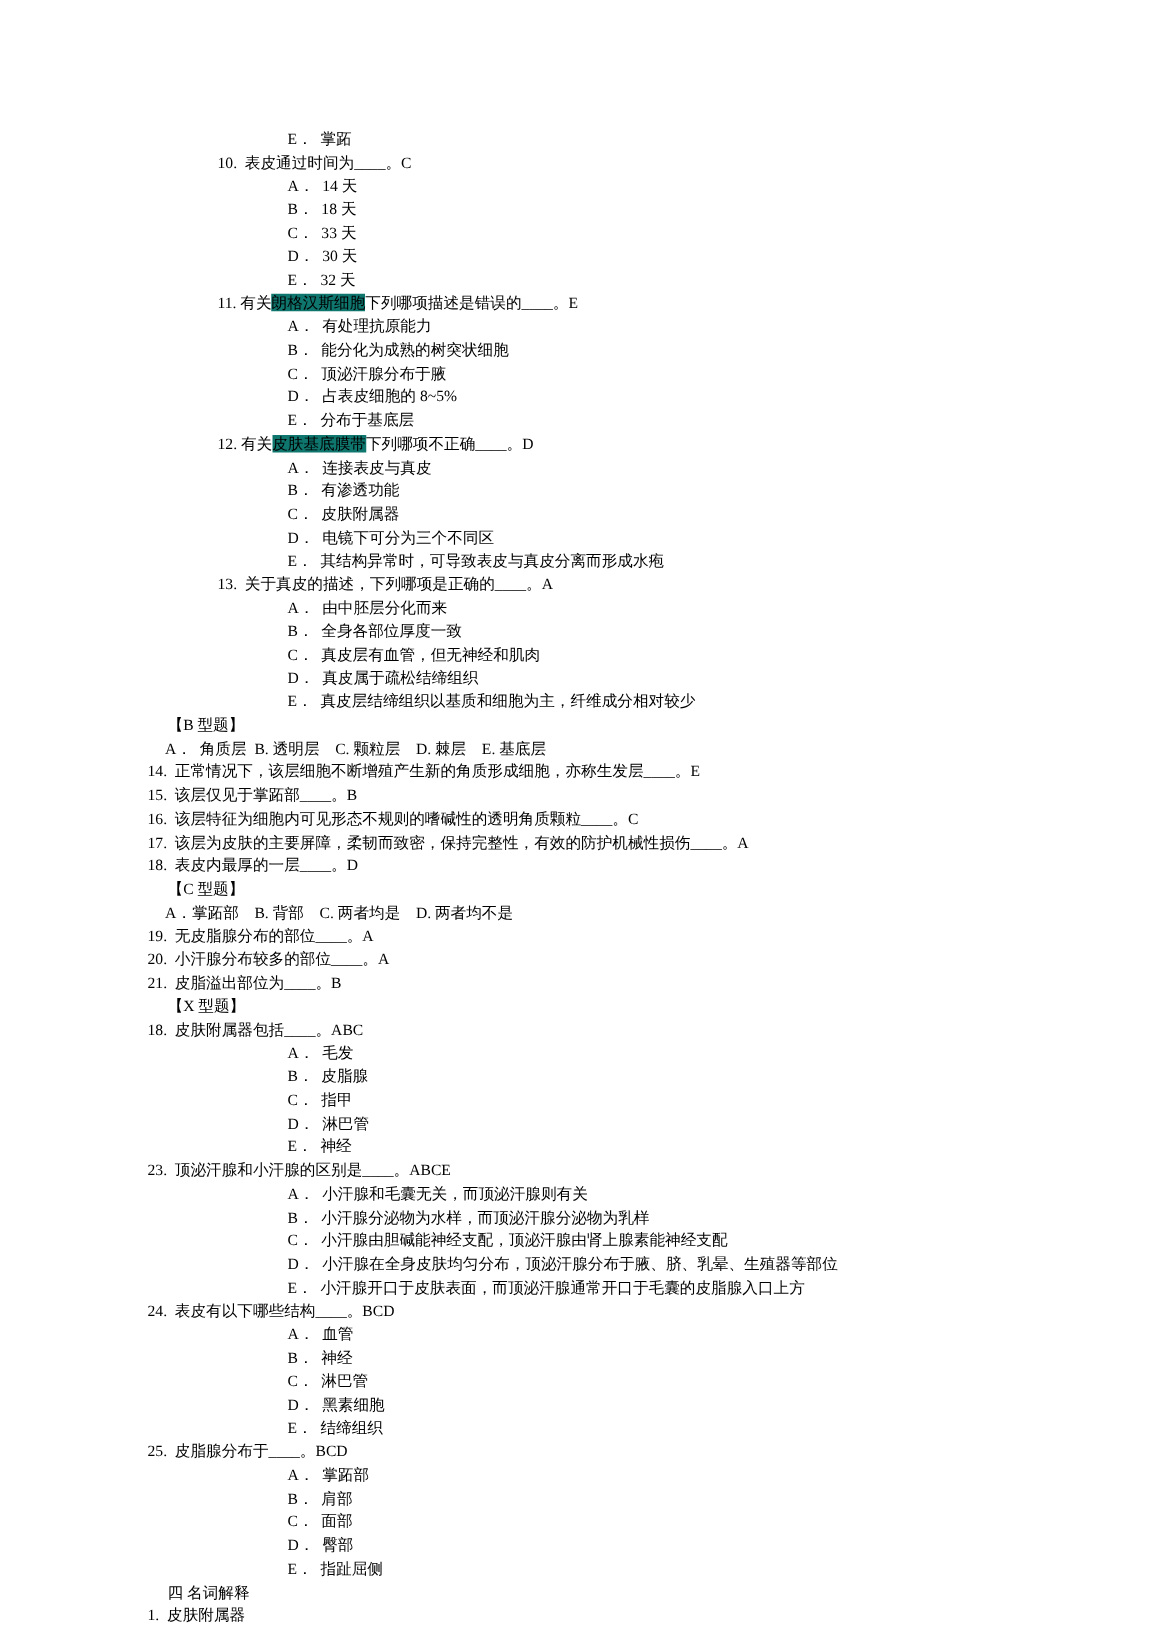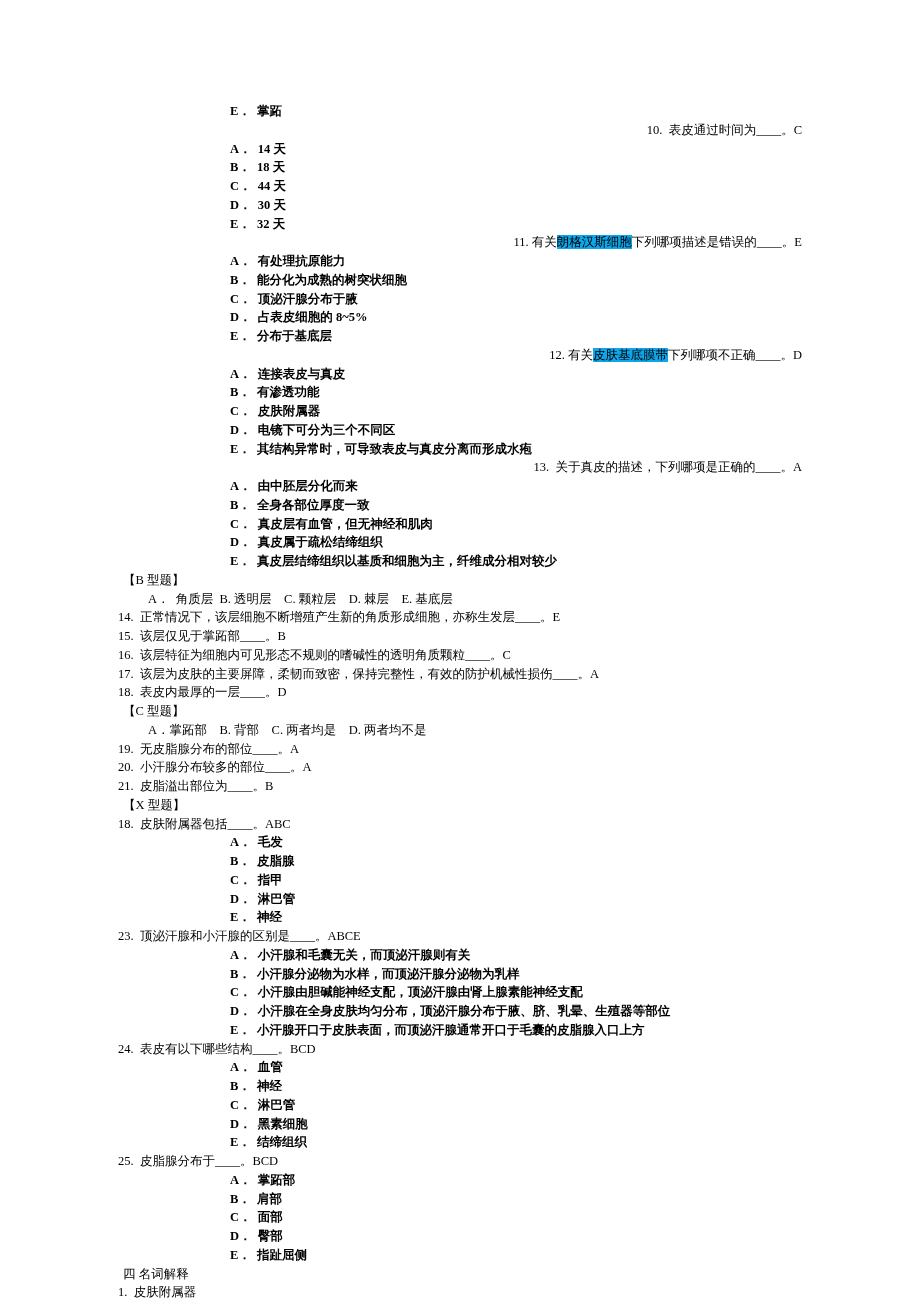--- a/index.html
+++ b/index.html
@@ -6,37 +6,37 @@
     font-family: "SimSun", "宋体", serif;
     font-size: 12.5px;
     line-height: 1.5;
     color: #000;
     background: #fff;
     margin: 0;
     padding: 102px 118px 60px 118px;
     width: 920px;
     box-sizing: border-box;
   }
-  .ind1 { margin-left: 56px; text-align: right; }
-  .ind2 { margin-left: 112px; font-weight: bold; }
-  .ind3 { margin-left: 5px; }
-  .ind-opt { margin-left: 30px; }
+  .ind1 { margin-left: 56px; }
+  .ind2 { margin-left: 112px; }
+  .ind3 { margin-left: 16px; }
+  .ind-opt { margin-left: 14px; }
   .ind-q { }
-  .hl { background: #0ea5e9; }
+  .hl { background: #0f766e; }
   .row { white-space: pre; }
 </style>
 </head>
 <body>
 
 <div class="ind2 row">E．  掌跖</div>
 
 <div class="ind1 row">10.  表皮通过时间为____。C</div>
 <div class="ind2 row">A．  14 天</div>
 <div class="ind2 row">B．  18 天</div>
-<div class="ind2 row">C．  44 天</div>
+<div class="ind2 row">C．  33 天</div>
 <div class="ind2 row">D．  30 天</div>
 <div class="ind2 row">E．  32 天</div>
 
 <div class="ind1"><span>11.  有关</span><span class="hl">朗格汉斯细胞</span><span>下列哪项描述是错误的____。E</span></div>
 <div class="ind2 row">A．  有处理抗原能力</div>
 <div class="ind2 row">B．  能分化为成熟的树突状细胞</div>
 <div class="ind2 row">C．  顶泌汗腺分布于腋</div>
 <div class="ind2 row">D．  占表皮细胞的 8~5%</div>
 <div class="ind2 row">E．  分布于基底层</div>
 

